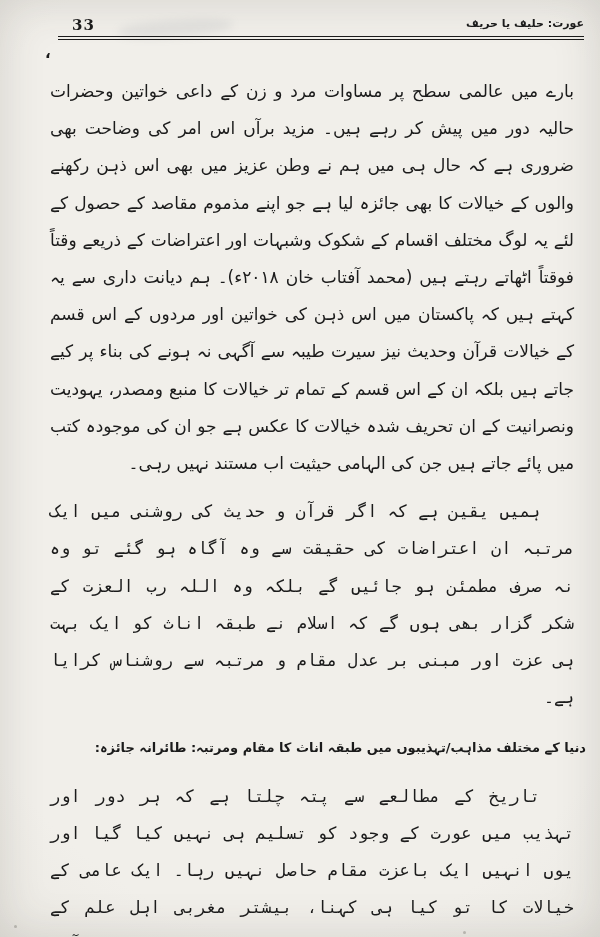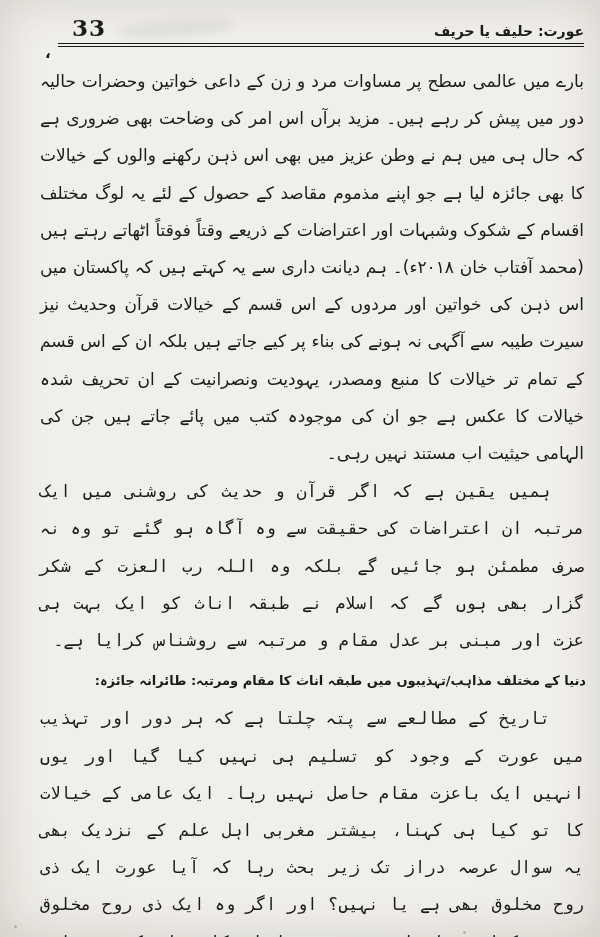--- a/index.html
+++ b/index.html
@@ -12,37 +12,37 @@
     color: var(--ink);
     font-family:"DejaVu Sans", sans-serif;
   }
   .header {
     position:absolute; top:14px; left:58px; right:16px;
     display:flex; justify-content:space-between; align-items:flex-end;
     border-bottom:4px double var(--ink); padding-bottom:2px;
   }
   .page-number {
     font-family:"DejaVu Serif", serif; font-weight:bold;
-    font-size:23px; margin-left:14px; letter-spacing:1px;
+    font-size:15px; margin-left:14px; letter-spacing:1px;
   }
   .running-title {
-    direction:rtl; font-weight:bold; font-size:14px; line-height:20px;
+    direction:rtl; font-weight:bold; font-size:11px; line-height:20px;
   }
   .comma-mark { position:absolute; left:45px; top:44px; font-size:15px; font-weight:bold; }
   .smudge {
     position:absolute; top:20px; left:118px; width:115px; height:17px;
     background:#8e949c; opacity:.15; filter:blur(4px);
     border-radius:45%; transform:rotate(-4deg);
   }
   .body-text {
     position:absolute; top:61px; right:14px; left:38px;
     direction:rtl; text-align:justify;
     font-size:17px; line-height:37.2px;
   }
-  .body-text p { margin:2px; }
+  .body-text p { margin:12px; }
   .indent { text-indent:34px;font-family:Liberation Mono, monospace; }
   .heading { margin:0; font-weight:bold; font-size:13px; text-align:right; }
   .speck { position:absolute; width:3px; height:3px; background:#8a8880; border-radius:50%; opacity:.5; }
 </style>
 </head>
 <body>
 
 <div class="page">
 
   <div class="smudge"></div>

